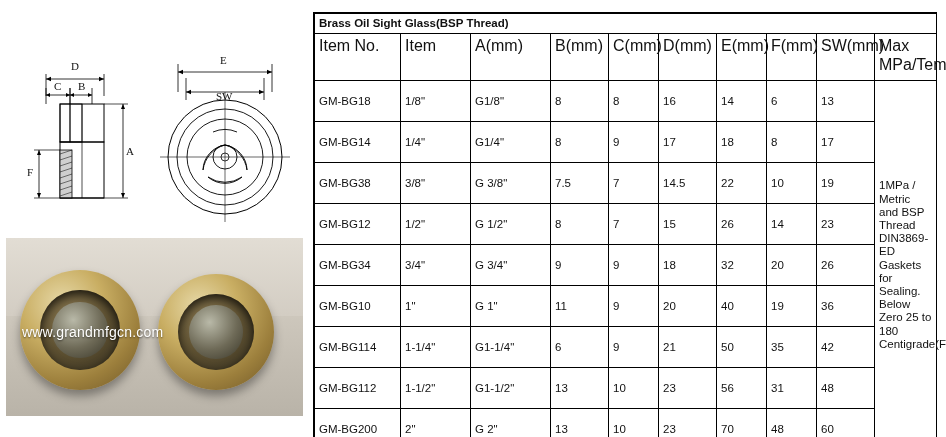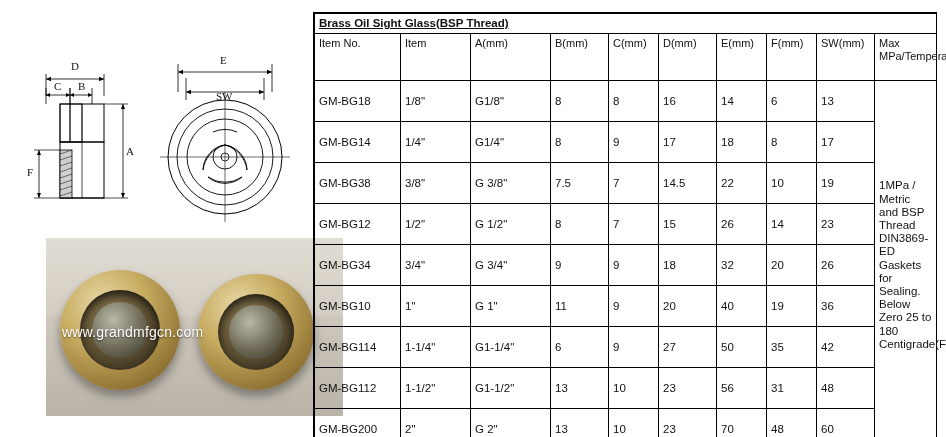--- a/index.html
+++ b/index.html
@@ -37,21 +37,20 @@
     background: #ffffff;
   }
   .photo-area {
     position: absolute;
     left: 6px;
     top: 238px;
     width: 297px;
     height: 178px;
     background: linear-gradient(160deg, #d8d2c9 0%, #cfc9bf 40%, #c9c3b8 100%);
     overflow: hidden;
-    margin-left: 40px;
   }
   .photo-bg-top {
     position: absolute;
     left: 0; top: 0; width: 100%; height: 46%;
     background: linear-gradient(180deg,#e2ddd4 0%, #d2ccc2 100%);
   }
   .photo-bg-bot {
     position: absolute;
     left: 0; bottom: 0; width: 100%; height: 56%;
     background: linear-gradient(180deg,#cdc7bc 0%, #b9b3a8 100%);
@@ -124,26 +123,25 @@
     text-align: left;
     line-height: 1.15;
   }
   .title-cell {
     font-weight: bold;
     font-size: 15px;
     color: #1f3c88;
     padding: 7px 6px 7px 8px;
     border: 1px solid #000;
     font-family: "Liberation Sans", sans-serif;
-    text-decoration: underline;
   }
   tr.head td {
     height: 40px;
     vertical-align: top;
-    font-size: 11px;
+    font-size: 16px;
     margin-left: 24px;
   }
   tr.data td {
     height: 34px;
     vertical-align: middle;
   }
   td.note-cell {
     vertical-align: middle;
     font-size: 11.5px;
     line-height: 1.18;
@@ -380,21 +378,21 @@
           <td>19</td>
           <td>36</td>
         </tr>
 
         <tr class="data">
           <td>GM-BG114</td>
           <td>1-1/4"</td>
           <td>G1-1/4"</td>
           <td>6</td>
           <td>9</td>
-          <td>27</td>
+          <td>21</td>
           <td>50</td>
           <td>35</td>
           <td>42</td>
         </tr>
 
         <tr class="data">
           <td>GM-BG112</td>
           <td>1-1/2"</td>
           <td>G1-1/2"</td>
           <td>13</td>

